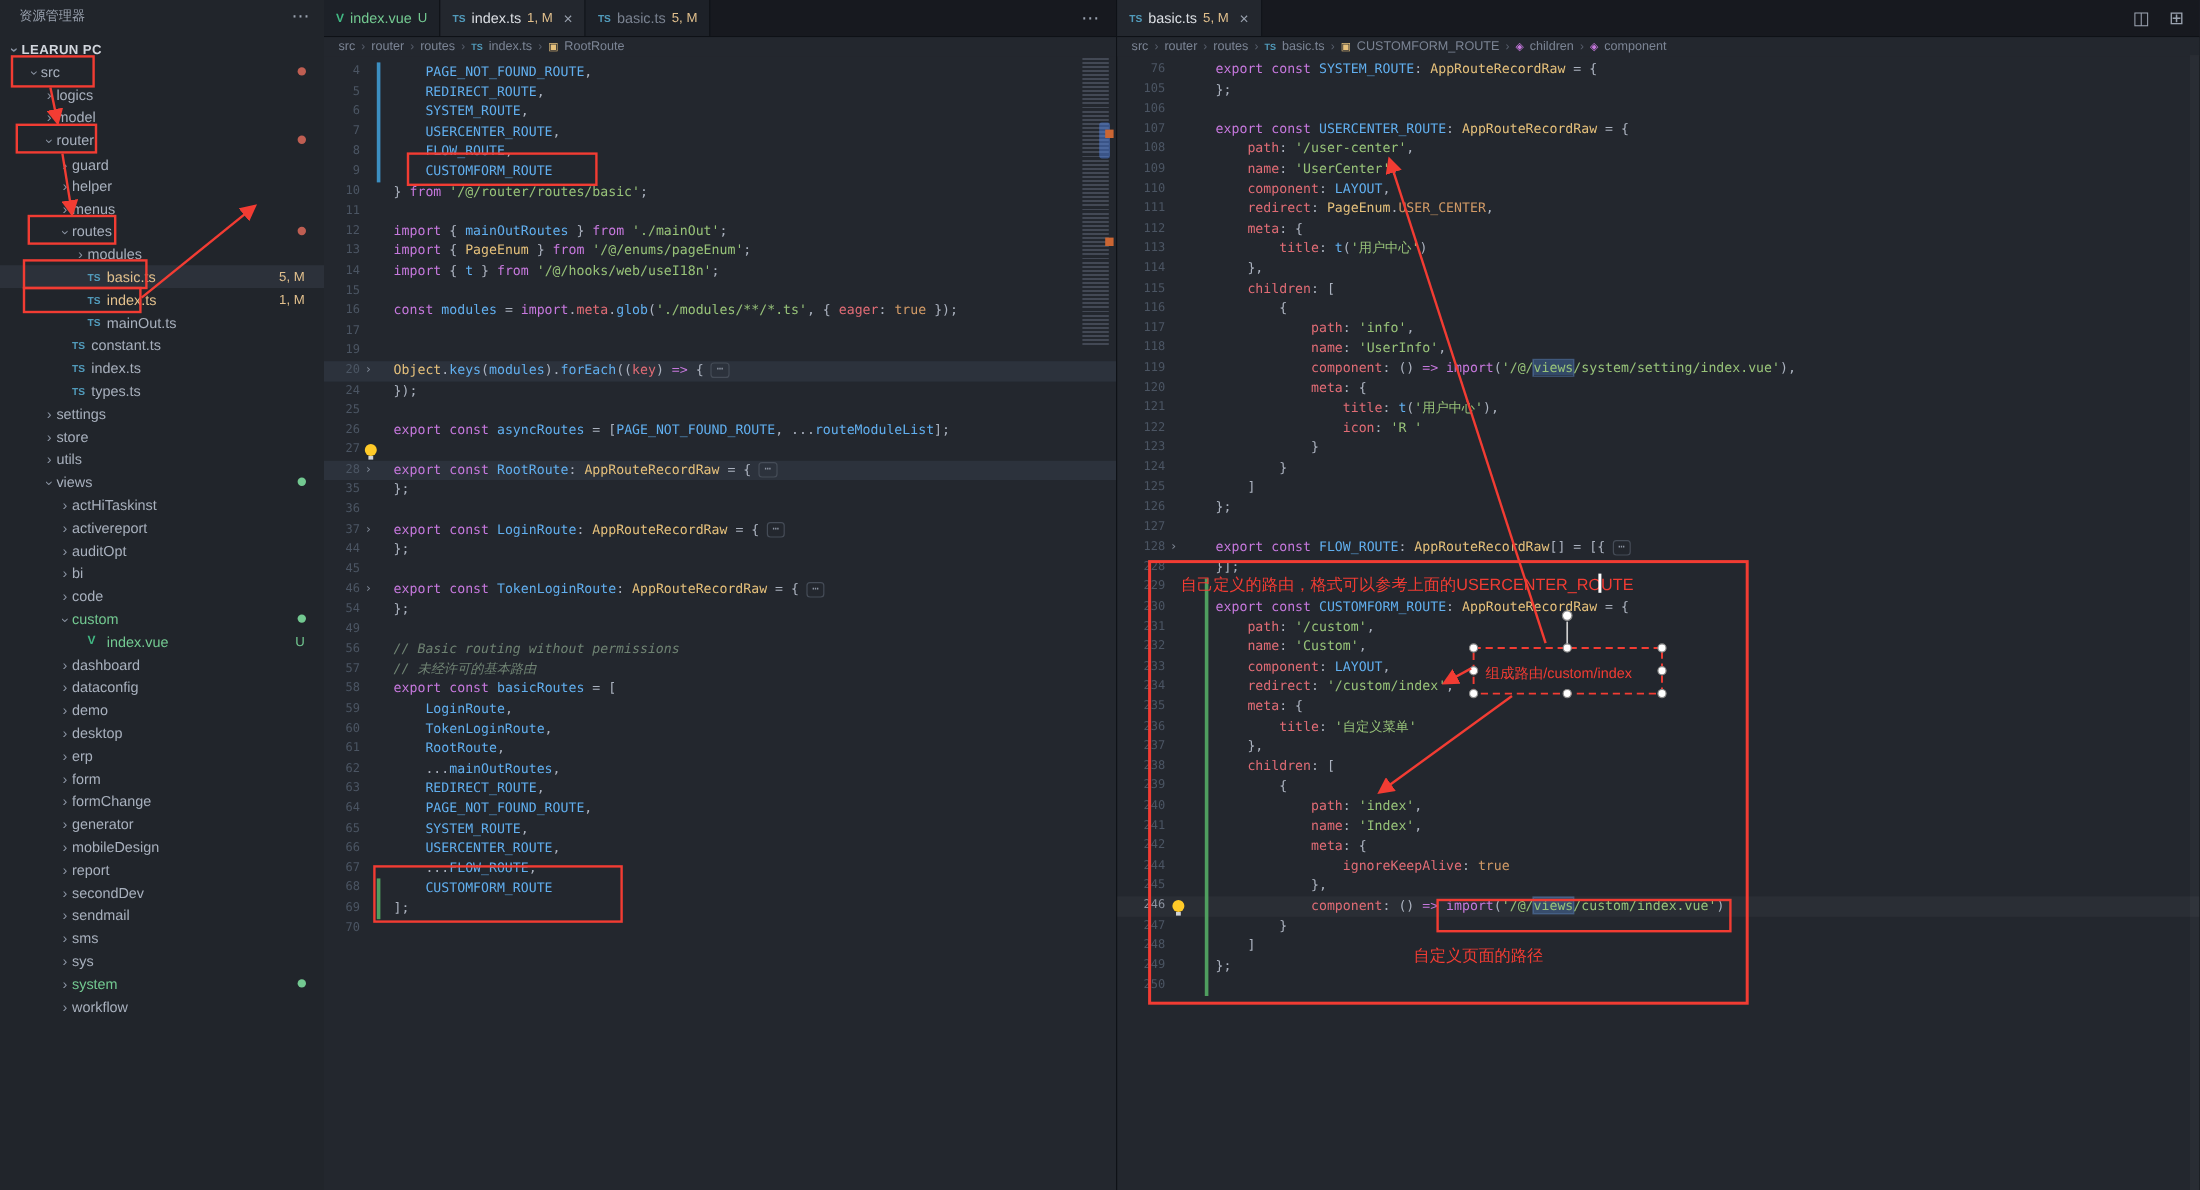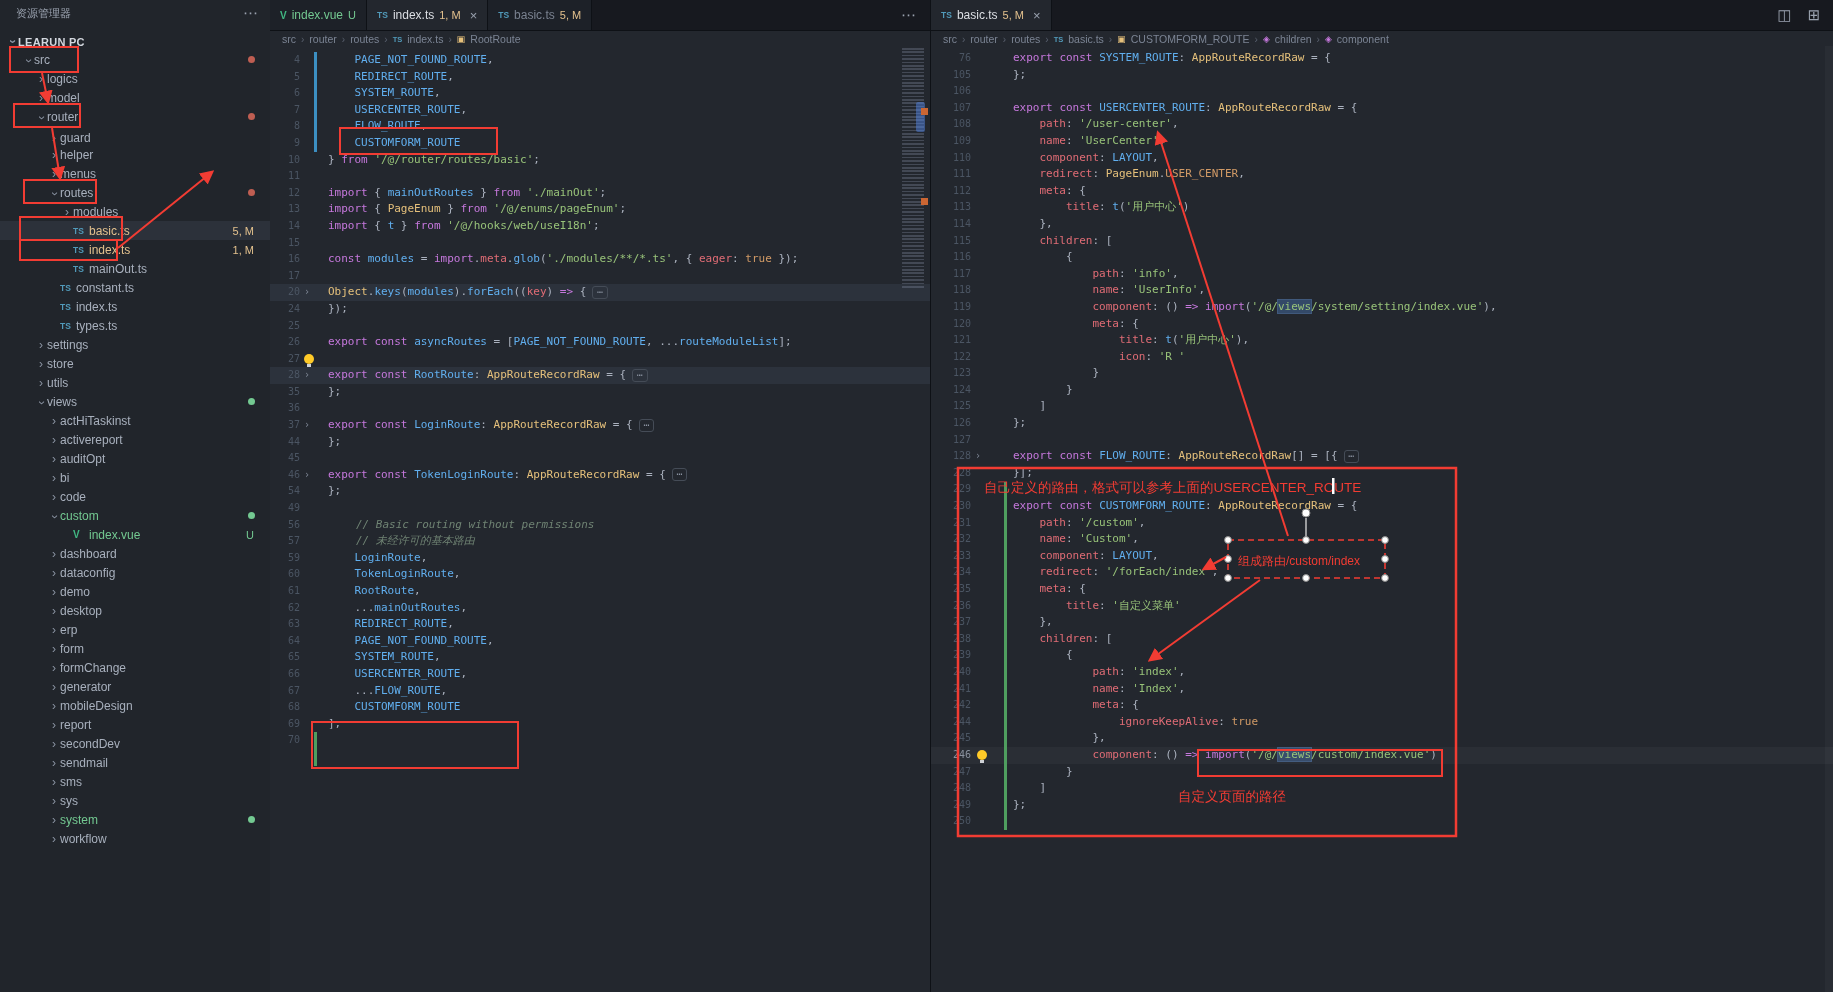--- a/index.html
+++ b/index.html
@@ -59,21 +59,21 @@
   .ln.on{color:#8a919e;}
   .fold-col{flex:none;width:14px;text-align:center;color:#7e8694;font-size:10px;}
   #ed-mid .codetxt{padding-left:14px;}
   #ed-right .codetxt{padding-left:28px;}
   .tk-k{color:#c678dd;}
   .tk-v{color:#61afef;}
   .tk-y{color:#e5c07b;}
   .tk-s{color:#98c379;}
   .tk-r{color:#e06c75;}
   .tk-o{color:#d19a66;}
-  .tk-c{color:#6f8373;font-style:italic;margin-left:28px;}
+  .tk-c{color:#6f8373;font-style:italic;}
   .tk-p{color:#abb2bf;}
   .tk-x{color:#98c379;background:rgba(80,130,200,.38);box-shadow:0 0 0 1px rgba(100,150,220,.45);}
   .fold-badge{display:inline-block;margin-left:6px;padding:0 4px;border:1px solid #454c57;border-radius:3px;color:#8b93a1;font-size:9px;line-height:11px;vertical-align:middle;}
   .bulb{position:absolute;top:3px;width:10px;height:10px;border-radius:50%;background:#ffca28;}
   .bulb::after{content:"";position:absolute;left:3px;top:10px;width:4px;height:3px;background:#cfd2d6;}
   #ed-mid .bulb{left:34px;}
   #ed-right .bulb{left:46px;}
   .gitbar{position:absolute;width:3px;z-index:3;}
 
   
@@ -372,36 +372,38 @@
         <div class="line"><span class="ln">8</span><span class="fold-col"></span><span class="codetxt"><span class="tk-p">    </span><span class="tk-v">FLOW_ROUTE</span><span class="tk-p">,</span></span></div>
         <div class="line"><span class="ln">9</span><span class="fold-col"></span><span class="codetxt"><span class="tk-p">    </span><span class="tk-v">CUSTOMFORM_ROUTE</span></span></div>
         <div class="line"><span class="ln">10</span><span class="fold-col"></span><span class="codetxt"><span class="tk-p">} </span><span class="tk-k">from</span><span class="tk-p"> </span><span class="tk-s">'/@/router/routes/basic'</span><span class="tk-p">;</span></span></div>
         <div class="line"><span class="ln">11</span><span class="fold-col"></span><span class="codetxt"></span></div>
         <div class="line"><span class="ln">12</span><span class="fold-col"></span><span class="codetxt"><span class="tk-k">import</span><span class="tk-p"> { </span><span class="tk-v">mainOutRoutes</span><span class="tk-p"> } </span><span class="tk-k">from</span><span class="tk-p"> </span><span class="tk-s">'./mainOut'</span><span class="tk-p">;</span></span></div>
         <div class="line"><span class="ln">13</span><span class="fold-col"></span><span class="codetxt"><span class="tk-k">import</span><span class="tk-p"> { </span><span class="tk-y">PageEnum</span><span class="tk-p"> } </span><span class="tk-k">from</span><span class="tk-p"> </span><span class="tk-s">'/@/enums/pageEnum'</span><span class="tk-p">;</span></span></div>
         <div class="line"><span class="ln">14</span><span class="fold-col"></span><span class="codetxt"><span class="tk-k">import</span><span class="tk-p"> { </span><span class="tk-v">t</span><span class="tk-p"> } </span><span class="tk-k">from</span><span class="tk-p"> </span><span class="tk-s">'/@/hooks/web/useI18n'</span><span class="tk-p">;</span></span></div>
         <div class="line"><span class="ln">15</span><span class="fold-col"></span><span class="codetxt"></span></div>
         <div class="line"><span class="ln">16</span><span class="fold-col"></span><span class="codetxt"><span class="tk-k">const</span><span class="tk-p"> </span><span class="tk-v">modules</span><span class="tk-p"> = </span><span class="tk-k">import</span><span class="tk-p">.</span><span class="tk-r">meta</span><span class="tk-p">.</span><span class="tk-v">glob</span><span class="tk-p">(</span><span class="tk-s">'./modules/**/*.ts'</span><span class="tk-p">, { </span><span class="tk-r">eager</span><span class="tk-p">: </span><span class="tk-o">true</span><span class="tk-p"> });</span></span></div>
         <div class="line"><span class="ln">17</span><span class="fold-col"></span><span class="codetxt"></span></div>
+        <div class="line"><span class="ln">19</span><span class="fold-col"></span><span class="codetxt"></span></div>
         <div class="line hl"><span class="ln">20</span><span class="fold-col">›</span><span class="codetxt"><span class="tk-y">Object</span><span class="tk-p">.</span><span class="tk-v">keys</span><span class="tk-p">(</span><span class="tk-v">modules</span><span class="tk-p">).</span><span class="tk-v">forEach</span><span class="tk-p">((</span><span class="tk-r">key</span><span class="tk-p">) </span><span class="tk-k">=&gt;</span><span class="tk-p"> {</span><span class="fold-badge">⋯</span></span></div>
         <div class="line"><span class="ln">24</span><span class="fold-col"></span><span class="codetxt"><span class="tk-p">});</span></span></div>
         <div class="line"><span class="ln">25</span><span class="fold-col"></span><span class="codetxt"></span></div>
         <div class="line"><span class="ln">26</span><span class="fold-col"></span><span class="codetxt"><span class="tk-k">export</span><span class="tk-p"> </span><span class="tk-k">const</span><span class="tk-p"> </span><span class="tk-v">asyncRoutes</span><span class="tk-p"> = [</span><span class="tk-v">PAGE_NOT_FOUND_ROUTE</span><span class="tk-p">, ...</span><span class="tk-v">routeModuleList</span><span class="tk-p">];</span></span></div>
         <div class="line"><span class="ln">27</span><span class="fold-col"></span><span class="codetxt"></span><span class="bulb"></span></div>
         <div class="line hl"><span class="ln">28</span><span class="fold-col">›</span><span class="codetxt"><span class="tk-k">export</span><span class="tk-p"> </span><span class="tk-k">const</span><span class="tk-p"> </span><span class="tk-v">RootRoute</span><span class="tk-p">: </span><span class="tk-y">AppRouteRecordRaw</span><span class="tk-p"> = {</span><span class="fold-badge">⋯</span></span></div>
         <div class="line"><span class="ln">35</span><span class="fold-col"></span><span class="codetxt"><span class="tk-p">};</span></span></div>
         <div class="line"><span class="ln">36</span><span class="fold-col"></span><span class="codetxt"></span></div>
         <div class="line"><span class="ln">37</span><span class="fold-col">›</span><span class="codetxt"><span class="tk-k">export</span><span class="tk-p"> </span><span class="tk-k">const</span><span class="tk-p"> </span><span class="tk-v">LoginRoute</span><span class="tk-p">: </span><span class="tk-y">AppRouteRecordRaw</span><span class="tk-p"> = {</span><span class="fold-badge">⋯</span></span></div>
         <div class="line"><span class="ln">44</span><span class="fold-col"></span><span class="codetxt"><span class="tk-p">};</span></span></div>
         <div class="line"><span class="ln">45</span><span class="fold-col"></span><span class="codetxt"></span></div>
         <div class="line"><span class="ln">46</span><span class="fold-col">›</span><span class="codetxt"><span class="tk-k">export</span><span class="tk-p"> </span><span class="tk-k">const</span><span class="tk-p"> </span><span class="tk-v">TokenLoginRoute</span><span class="tk-p">: </span><span class="tk-y">AppRouteRecordRaw</span><span class="tk-p"> = {</span><span class="fold-badge">⋯</span></span></div>
         <div class="line"><span class="ln">54</span><span class="fold-col"></span><span class="codetxt"><span class="tk-p">};</span></span></div>
         <div class="line"><span class="ln">49</span><span class="fold-col"></span><span class="codetxt"></span></div>
         <div class="line"><span class="ln">56</span><span class="fold-col"></span><span class="codetxt"><span class="tk-c">// Basic routing without permissions</span></span></div>
         <div class="line"><span class="ln">57</span><span class="fold-col"></span><span class="codetxt"><span class="tk-c">// 未经许可的基本路由</span></span></div>
+        <div class="line"><span class="ln">58</span><span class="fold-col"></span><span class="codetxt"><span class="tk-k">export</span><span class="tk-p"> </span><span class="tk-k">const</span><span class="tk-p"> </span><span class="tk-v">basicRoutes</span><span class="tk-p"> = [</span></span></div>
         <div class="line"><span class="ln">59</span><span class="fold-col"></span><span class="codetxt"><span class="tk-p">    </span><span class="tk-v">LoginRoute</span><span class="tk-p">,</span></span></div>
         <div class="line"><span class="ln">60</span><span class="fold-col"></span><span class="codetxt"><span class="tk-p">    </span><span class="tk-v">TokenLoginRoute</span><span class="tk-p">,</span></span></div>
         <div class="line"><span class="ln">61</span><span class="fold-col"></span><span class="codetxt"><span class="tk-p">    </span><span class="tk-v">RootRoute</span><span class="tk-p">,</span></span></div>
         <div class="line"><span class="ln">62</span><span class="fold-col"></span><span class="codetxt"><span class="tk-p">    ...</span><span class="tk-v">mainOutRoutes</span><span class="tk-p">,</span></span></div>
         <div class="line"><span class="ln">63</span><span class="fold-col"></span><span class="codetxt"><span class="tk-p">    </span><span class="tk-v">REDIRECT_ROUTE</span><span class="tk-p">,</span></span></div>
         <div class="line"><span class="ln">64</span><span class="fold-col"></span><span class="codetxt"><span class="tk-p">    </span><span class="tk-v">PAGE_NOT_FOUND_ROUTE</span><span class="tk-p">,</span></span></div>
         <div class="line"><span class="ln">65</span><span class="fold-col"></span><span class="codetxt"><span class="tk-p">    </span><span class="tk-v">SYSTEM_ROUTE</span><span class="tk-p">,</span></span></div>
         <div class="line"><span class="ln">66</span><span class="fold-col"></span><span class="codetxt"><span class="tk-p">    </span><span class="tk-v">USERCENTER_ROUTE</span><span class="tk-p">,</span></span></div>
         <div class="line"><span class="ln">67</span><span class="fold-col"></span><span class="codetxt"><span class="tk-p">    ...</span><span class="tk-v">FLOW_ROUTE</span><span class="tk-p">,</span></span></div>
         <div class="line"><span class="ln">68</span><span class="fold-col"></span><span class="codetxt"><span class="tk-p">    </span><span class="tk-v">CUSTOMFORM_ROUTE</span></span></div>
@@ -473,21 +475,21 @@
         <div class="line"><span class="ln">125</span><span class="fold-col"></span><span class="codetxt"><span class="tk-p">    ]</span></span></div>
         <div class="line"><span class="ln">126</span><span class="fold-col"></span><span class="codetxt"><span class="tk-p">};</span></span></div>
         <div class="line"><span class="ln">127</span><span class="fold-col"></span><span class="codetxt"></span></div>
         <div class="line"><span class="ln">128</span><span class="fold-col">›</span><span class="codetxt"><span class="tk-k">export</span><span class="tk-p"> </span><span class="tk-k">const</span><span class="tk-p"> </span><span class="tk-v">FLOW_ROUTE</span><span class="tk-p">: </span><span class="tk-y">AppRouteRecordRaw</span><span class="tk-p">[] = [{</span><span class="fold-badge">⋯</span></span></div>
         <div class="line"><span class="ln">228</span><span class="fold-col"></span><span class="codetxt"><span class="tk-p">}];</span></span></div>
         <div class="line"><span class="ln">229</span><span class="fold-col"></span><span class="codetxt"></span></div>
         <div class="line"><span class="ln">230</span><span class="fold-col"></span><span class="codetxt"><span class="tk-k">export</span><span class="tk-p"> </span><span class="tk-k">const</span><span class="tk-p"> </span><span class="tk-v">CUSTOMFORM_ROUTE</span><span class="tk-p">: </span><span class="tk-y">AppRouteRecordRaw</span><span class="tk-p"> = {</span></span></div>
         <div class="line"><span class="ln">231</span><span class="fold-col"></span><span class="codetxt"><span class="tk-p">    </span><span class="tk-r">path</span><span class="tk-p">: </span><span class="tk-s">'/custom'</span><span class="tk-p">,</span></span></div>
         <div class="line"><span class="ln">232</span><span class="fold-col"></span><span class="codetxt"><span class="tk-p">    </span><span class="tk-r">name</span><span class="tk-p">: </span><span class="tk-s">'Custom'</span><span class="tk-p">,</span></span></div>
         <div class="line"><span class="ln">233</span><span class="fold-col"></span><span class="codetxt"><span class="tk-p">    </span><span class="tk-r">component</span><span class="tk-p">: </span><span class="tk-v">LAYOUT</span><span class="tk-p">,</span></span></div>
-        <div class="line"><span class="ln">234</span><span class="fold-col"></span><span class="codetxt"><span class="tk-p">    </span><span class="tk-r">redirect</span><span class="tk-p">: </span><span class="tk-s">'/forEach/index'</span><span class="tk-p">,</span></span></div>
+        <div class="line"><span class="ln">234</span><span class="fold-col"></span><span class="codetxt"><span class="tk-p">    </span><span class="tk-r">redirect</span><span class="tk-p">: </span><span class="tk-s">'/custom/index'</span><span class="tk-p">,</span></span></div>
         <div class="line"><span class="ln">235</span><span class="fold-col"></span><span class="codetxt"><span class="tk-p">    </span><span class="tk-r">meta</span><span class="tk-p">: {</span></span></div>
         <div class="line"><span class="ln">236</span><span class="fold-col"></span><span class="codetxt"><span class="tk-p">        </span><span class="tk-r">title</span><span class="tk-p">: </span><span class="tk-s">'自定义菜单'</span></span></div>
         <div class="line"><span class="ln">237</span><span class="fold-col"></span><span class="codetxt"><span class="tk-p">    },</span></span></div>
         <div class="line"><span class="ln">238</span><span class="fold-col"></span><span class="codetxt"><span class="tk-p">    </span><span class="tk-r">children</span><span class="tk-p">: [</span></span></div>
         <div class="line"><span class="ln">239</span><span class="fold-col"></span><span class="codetxt"><span class="tk-p">        {</span></span></div>
         <div class="line"><span class="ln">240</span><span class="fold-col"></span><span class="codetxt"><span class="tk-p">            </span><span class="tk-r">path</span><span class="tk-p">: </span><span class="tk-s">'index'</span><span class="tk-p">,</span></span></div>
         <div class="line"><span class="ln">241</span><span class="fold-col"></span><span class="codetxt"><span class="tk-p">            </span><span class="tk-r">name</span><span class="tk-p">: </span><span class="tk-s">'Index'</span><span class="tk-p">,</span></span></div>
         <div class="line"><span class="ln">242</span><span class="fold-col"></span><span class="codetxt"><span class="tk-p">            </span><span class="tk-r">meta</span><span class="tk-p">: {</span></span></div>
         <div class="line"><span class="ln">244</span><span class="fold-col"></span><span class="codetxt"><span class="tk-p">                </span><span class="tk-r">ignoreKeepAlive</span><span class="tk-p">: </span><span class="tk-o">true</span></span></div>
         <div class="line"><span class="ln">245</span><span class="fold-col"></span><span class="codetxt"><span class="tk-p">            },</span></span></div>

